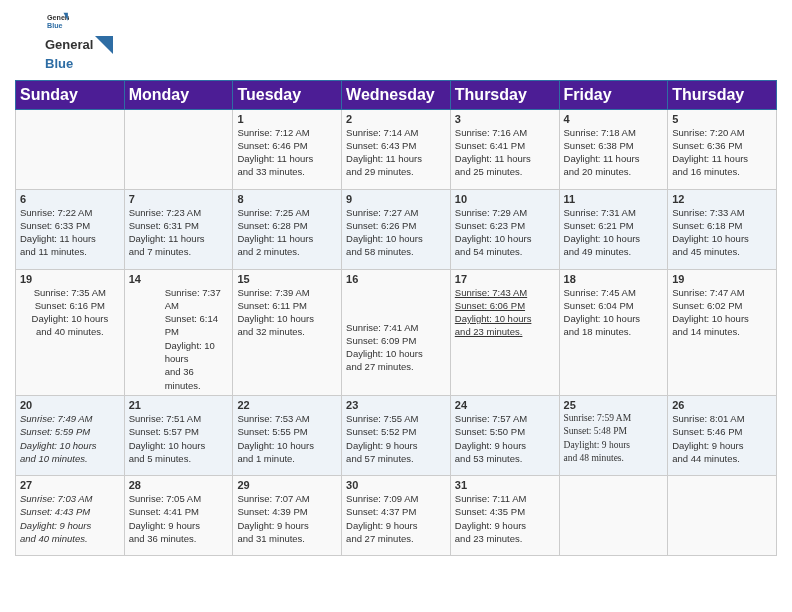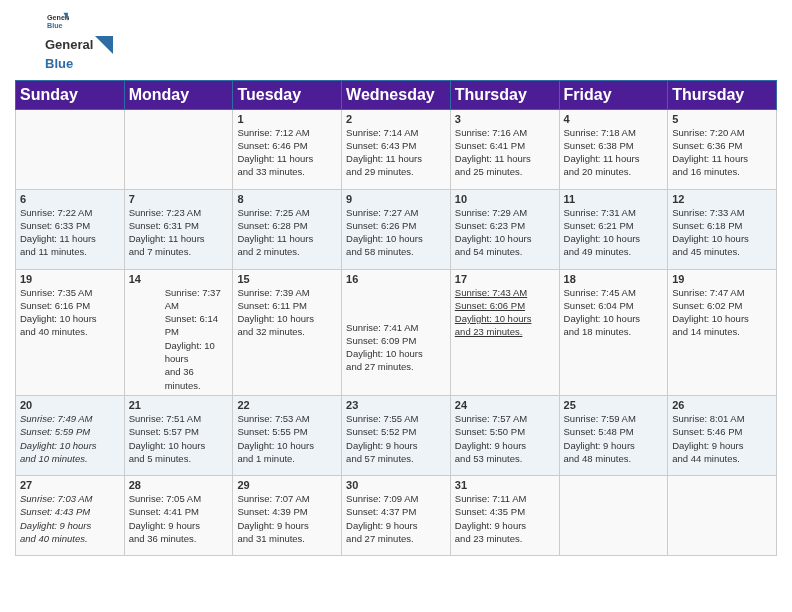--- a/index.html
+++ b/index.html
@@ -205,21 +205,21 @@
             <span class="day-num">12</span>
             <div class="cell-content" style="white-space: pre-line;">Sunrise: 7:33 AM
 Sunset: 6:18 PM
 Daylight: 10 hours
 and 45 minutes.</div>
           </td>
         </tr>
         <tr>
           <td>
             <span class="day-num">19</span>
-            <div class="cell-content" style="white-space: pre-line;">Sunrise: 7:35 AM
+            <div class="cell-content" style="white-space: pre-line; text-align: center;">Sunrise: 7:35 AM
 Sunset: 6:16 PM
 Daylight: 10 hours
 and 40 minutes.</div>
           </td>
           <td>
             <span class="day-num">14</span>
             <div class="cell-content" style="white-space: pre-line; margin-left: 36px;">Sunrise: 7:37 AM
 Sunset: 6:14 PM
 Daylight: 10 hours
 and 36 minutes.</div>
@@ -291,21 +291,21 @@
           </td>
           <td>
             <span class="day-num">24</span>
             <div class="cell-content" style="white-space: pre-line;">Sunrise: 7:57 AM
 Sunset: 5:50 PM
 Daylight: 9 hours
 and 53 minutes.</div>
           </td>
           <td>
             <span class="day-num">25</span>
-            <div class="cell-content" style="white-space: pre-line;">Sunrise: 7:59 AM
+            <div class="cell-content" style="white-space: pre-line; font-family: Liberation Serif, serif;">Sunrise: 7:59 AM
 Sunset: 5:48 PM
 Daylight: 9 hours
 and 48 minutes.</div>
           </td>
           <td>
             <span class="day-num">26</span>
             <div class="cell-content" style="white-space: pre-line;">Sunrise: 8:01 AM
 Sunset: 5:46 PM
 Daylight: 9 hours
 and 44 minutes.</div>

